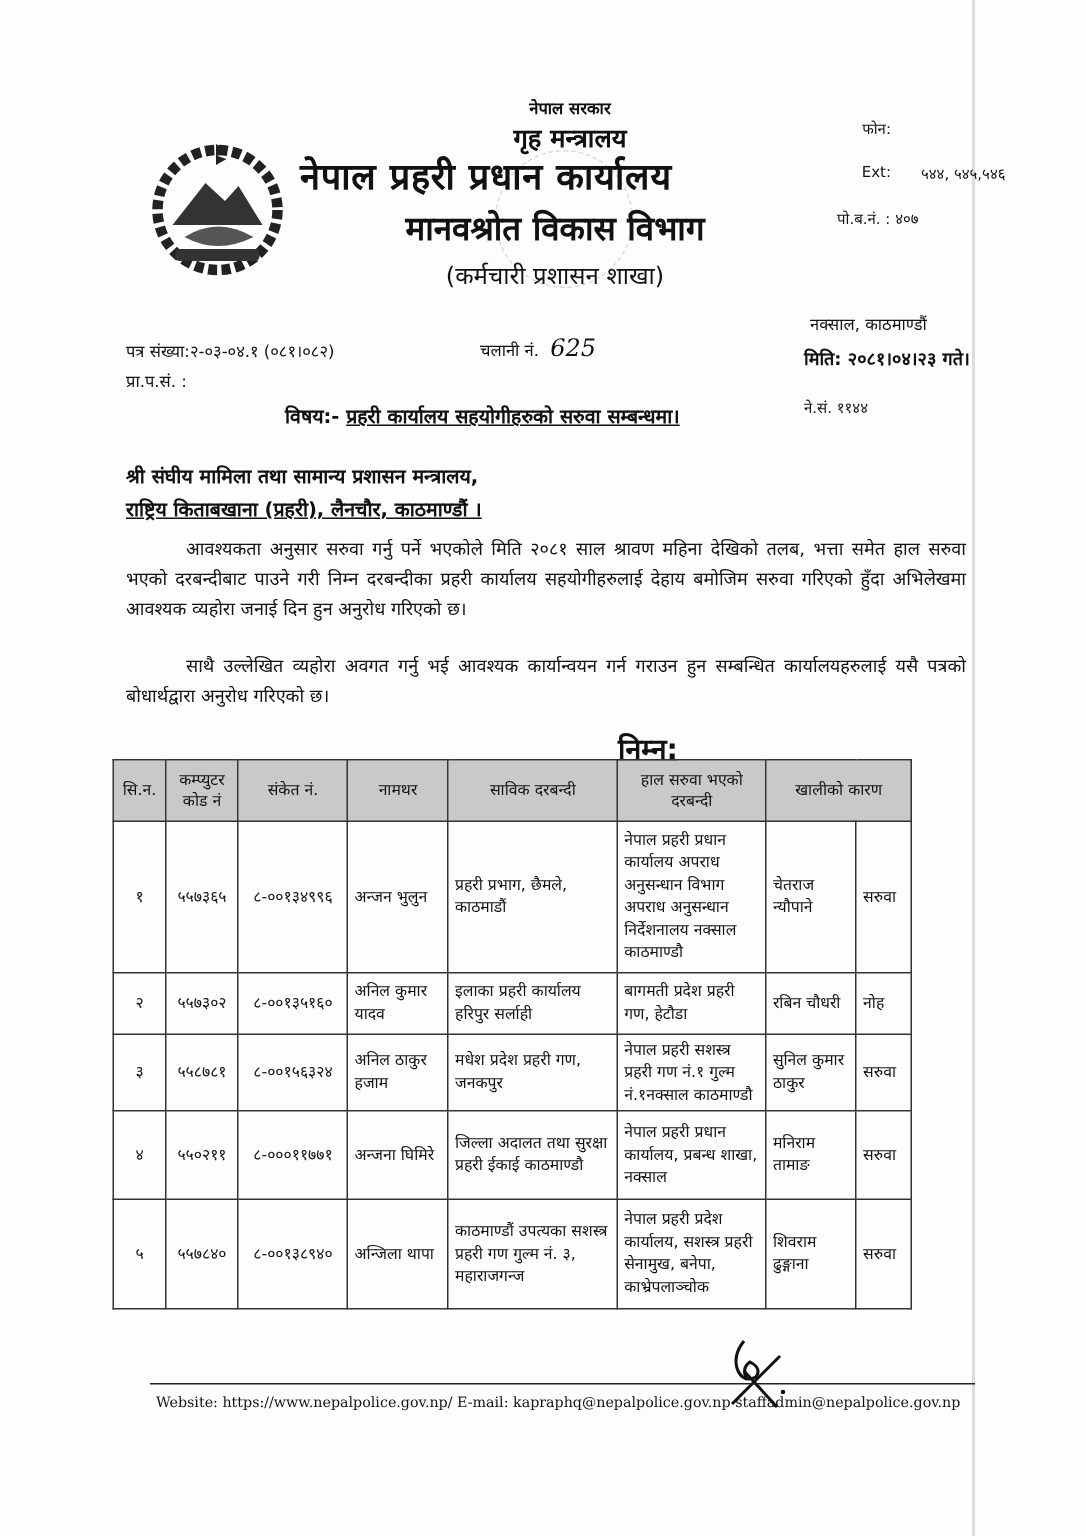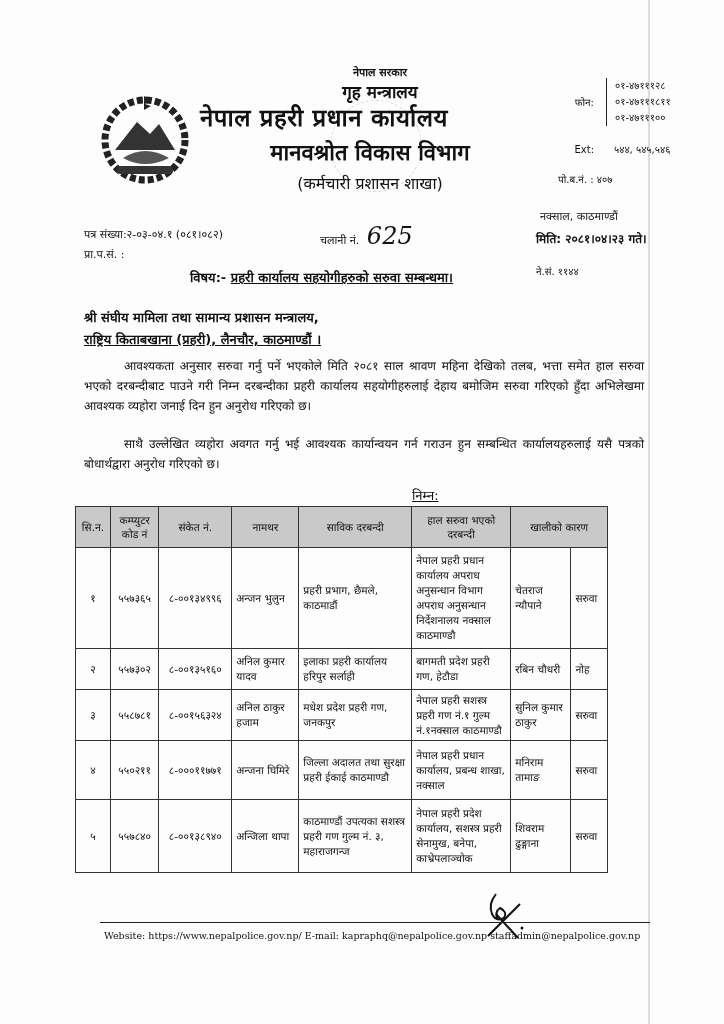--- a/index.html
+++ b/index.html
@@ -23,34 +23,34 @@
   .contact .row { display: flex; align-items: center; }
   .contact .lab { width: 54px; text-align: right; padding-right: 6px; }
   .phones { border-left: 1px solid #222; padding-left: 8px; margin-left: 6px; line-height: 16px; }
   .ext { margin-top: 16px; }
   .ext .lab { width: 54px; }
   .pobox { margin-top: 16px; padding-left: 18px; }
   
   .loc { left: 540px; top: 208px; font-size: 11px; font-weight: normal; }
   .ref { left: 84px; top: 226px; font-size: 11px; }
   .chalani { left: 320px; top: 222px; font-size: 11px; }
-  .chalani .hw { font-family: "DejaVu Serif", serif; font-style: italic; font-size: 24px; margin-left: 4px; }
+  .chalani .hw { font-family: "DejaVu Serif", serif; font-style: italic; font-size: 16px; margin-left: 4px; }
   .date { left: 536px; top: 230px; font-size: 12px; font-weight: bold; }
   .praps { left: 84px; top: 246px; font-size: 11px; }
   .nesam { left: 536px; top: 264px; font-size: 10px; }
   .subject { left: 190px; top: 268px; font-size: 13px; font-weight: bold; }
   .subject u { text-decoration: underline; }
   
   .addr1 { left: 84px; top: 308px; font-size: 13px; font-weight: bold; }
   .addr2 { left: 84px; top: 330px; font-size: 13px; font-weight: bold; text-decoration: underline; }
   .para { left: 84px; width: 560px; font-size: 12px; line-height: 20px; text-align: justify; }
   .p1 { top: 356px; }
   .p2 { top: 434px; }
   .para .indent { display: inline-block; width: 40px; }
-  .nimna { left: 380px; top: 486px; font-size: 13px; font-weight: normal; text-decoration: underline; padding-left: 32px; }
+  .nimna { left: 380px; top: 486px; font-size: 19px; font-weight: bold; text-decoration: underline; padding-left: 32px; }
   
   table.t { position: absolute; left: 75px; top: 506px; width: 533px; border-collapse: collapse; font-size: 10.5px; }
   .t th, .t td { border: 1px solid #333; padding: 2px 4px; vertical-align: middle; }
   .t th { background: #c9c9c9; font-weight: normal; text-align: center; height: 36px; line-height: 14px; }
   .t td { line-height: 15px; }
   .t td.c { text-align: center; }
   .r1 td { height: 96px; }
   .r2 td { height: 36px; }
   .r3 td { height: 46px; }
   .r4 td { height: 54px; }
@@ -77,25 +77,20 @@
 
 <div class="abs gov">नेपाल सरकार</div>
 <div class="abs ministry">गृह मन्त्रालय</div>
 <div class="abs office">नेपाल प्रहरी प्रधान कार्यालय</div>
 <div class="abs dept">मानवश्रोत विकास विभाग</div>
 <div class="abs branch">(कर्मचारी प्रशासन शाखा)</div>
 
 <div class="abs contact">
   <div class="row">
     <span class="lab">फोन:</span>
-    <div class="phones">
-      <div>०१-४७१११२८</div>
-      <div>०१-४७१११८११</div>
-      <div>०१-४७१११००</div>
-    </div>
   </div>
   <div class="row ext">
     <span class="lab">Ext:</span>
     <span style="margin-left:14px">५४४, ५४५,५४६</span>
   </div>
   <div class="pobox">
     <span>पो.ब.नं. :</span>
     <span>४०७</span>
   </div>
 </div>

